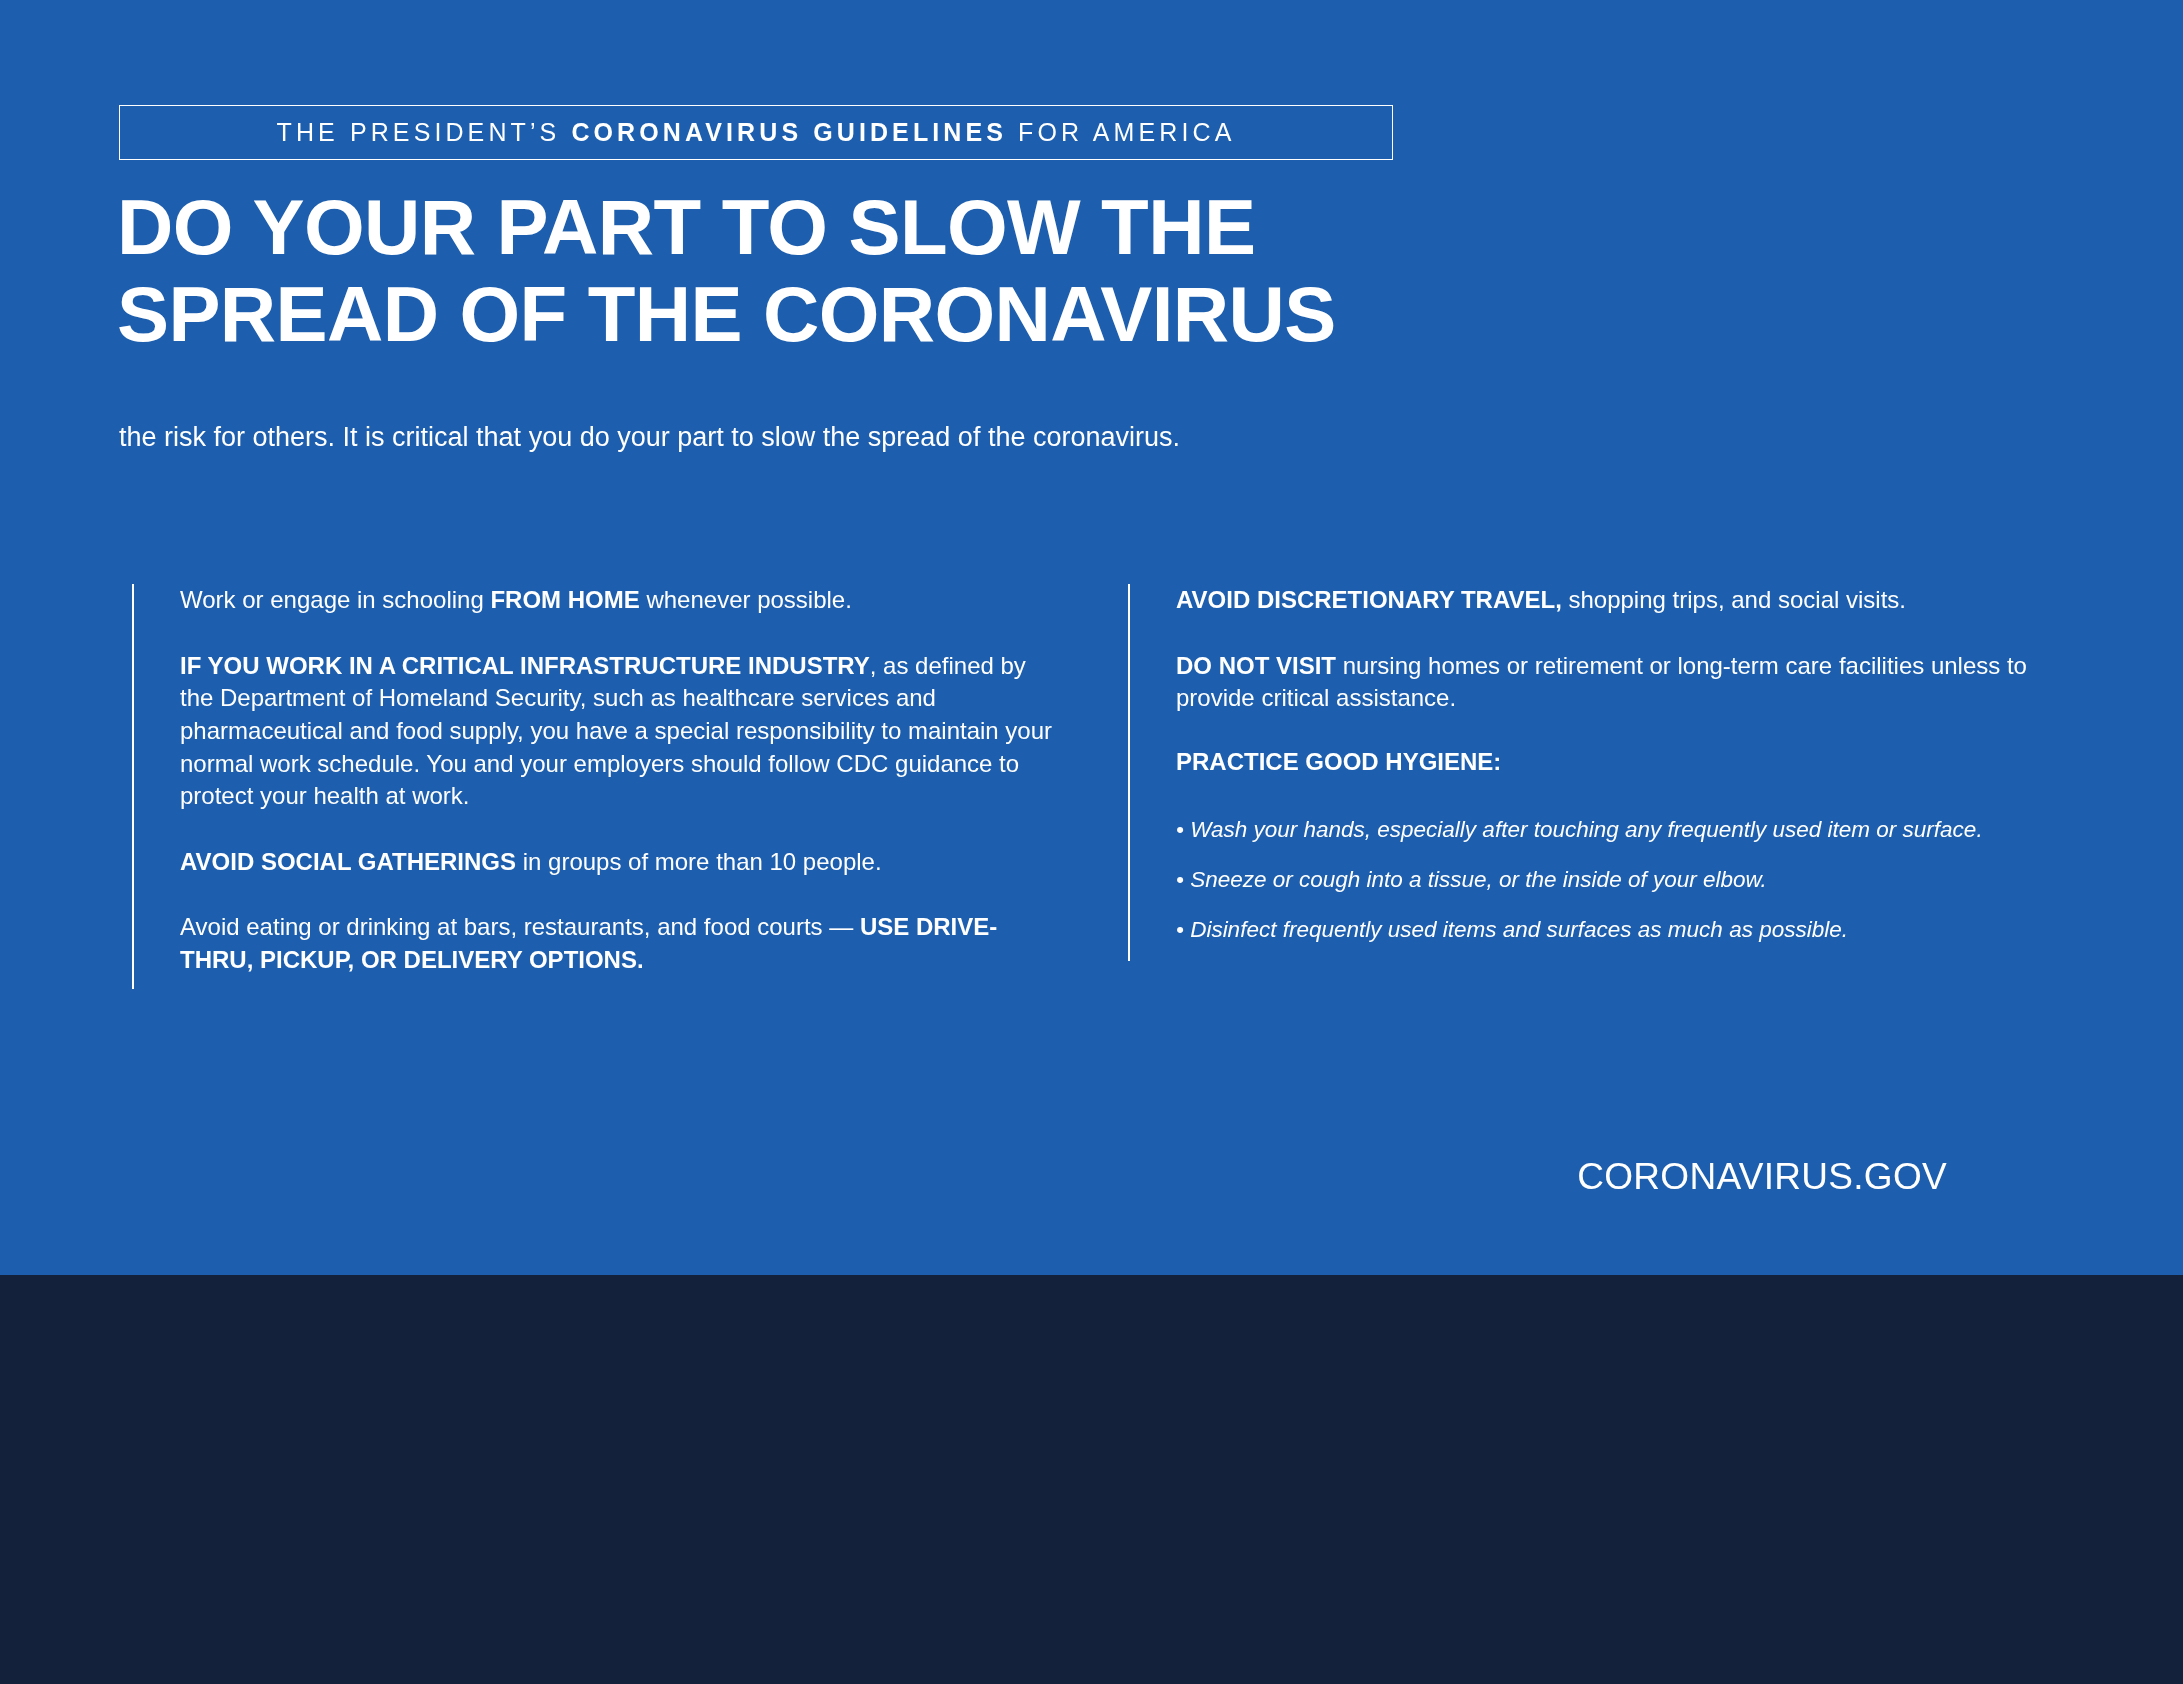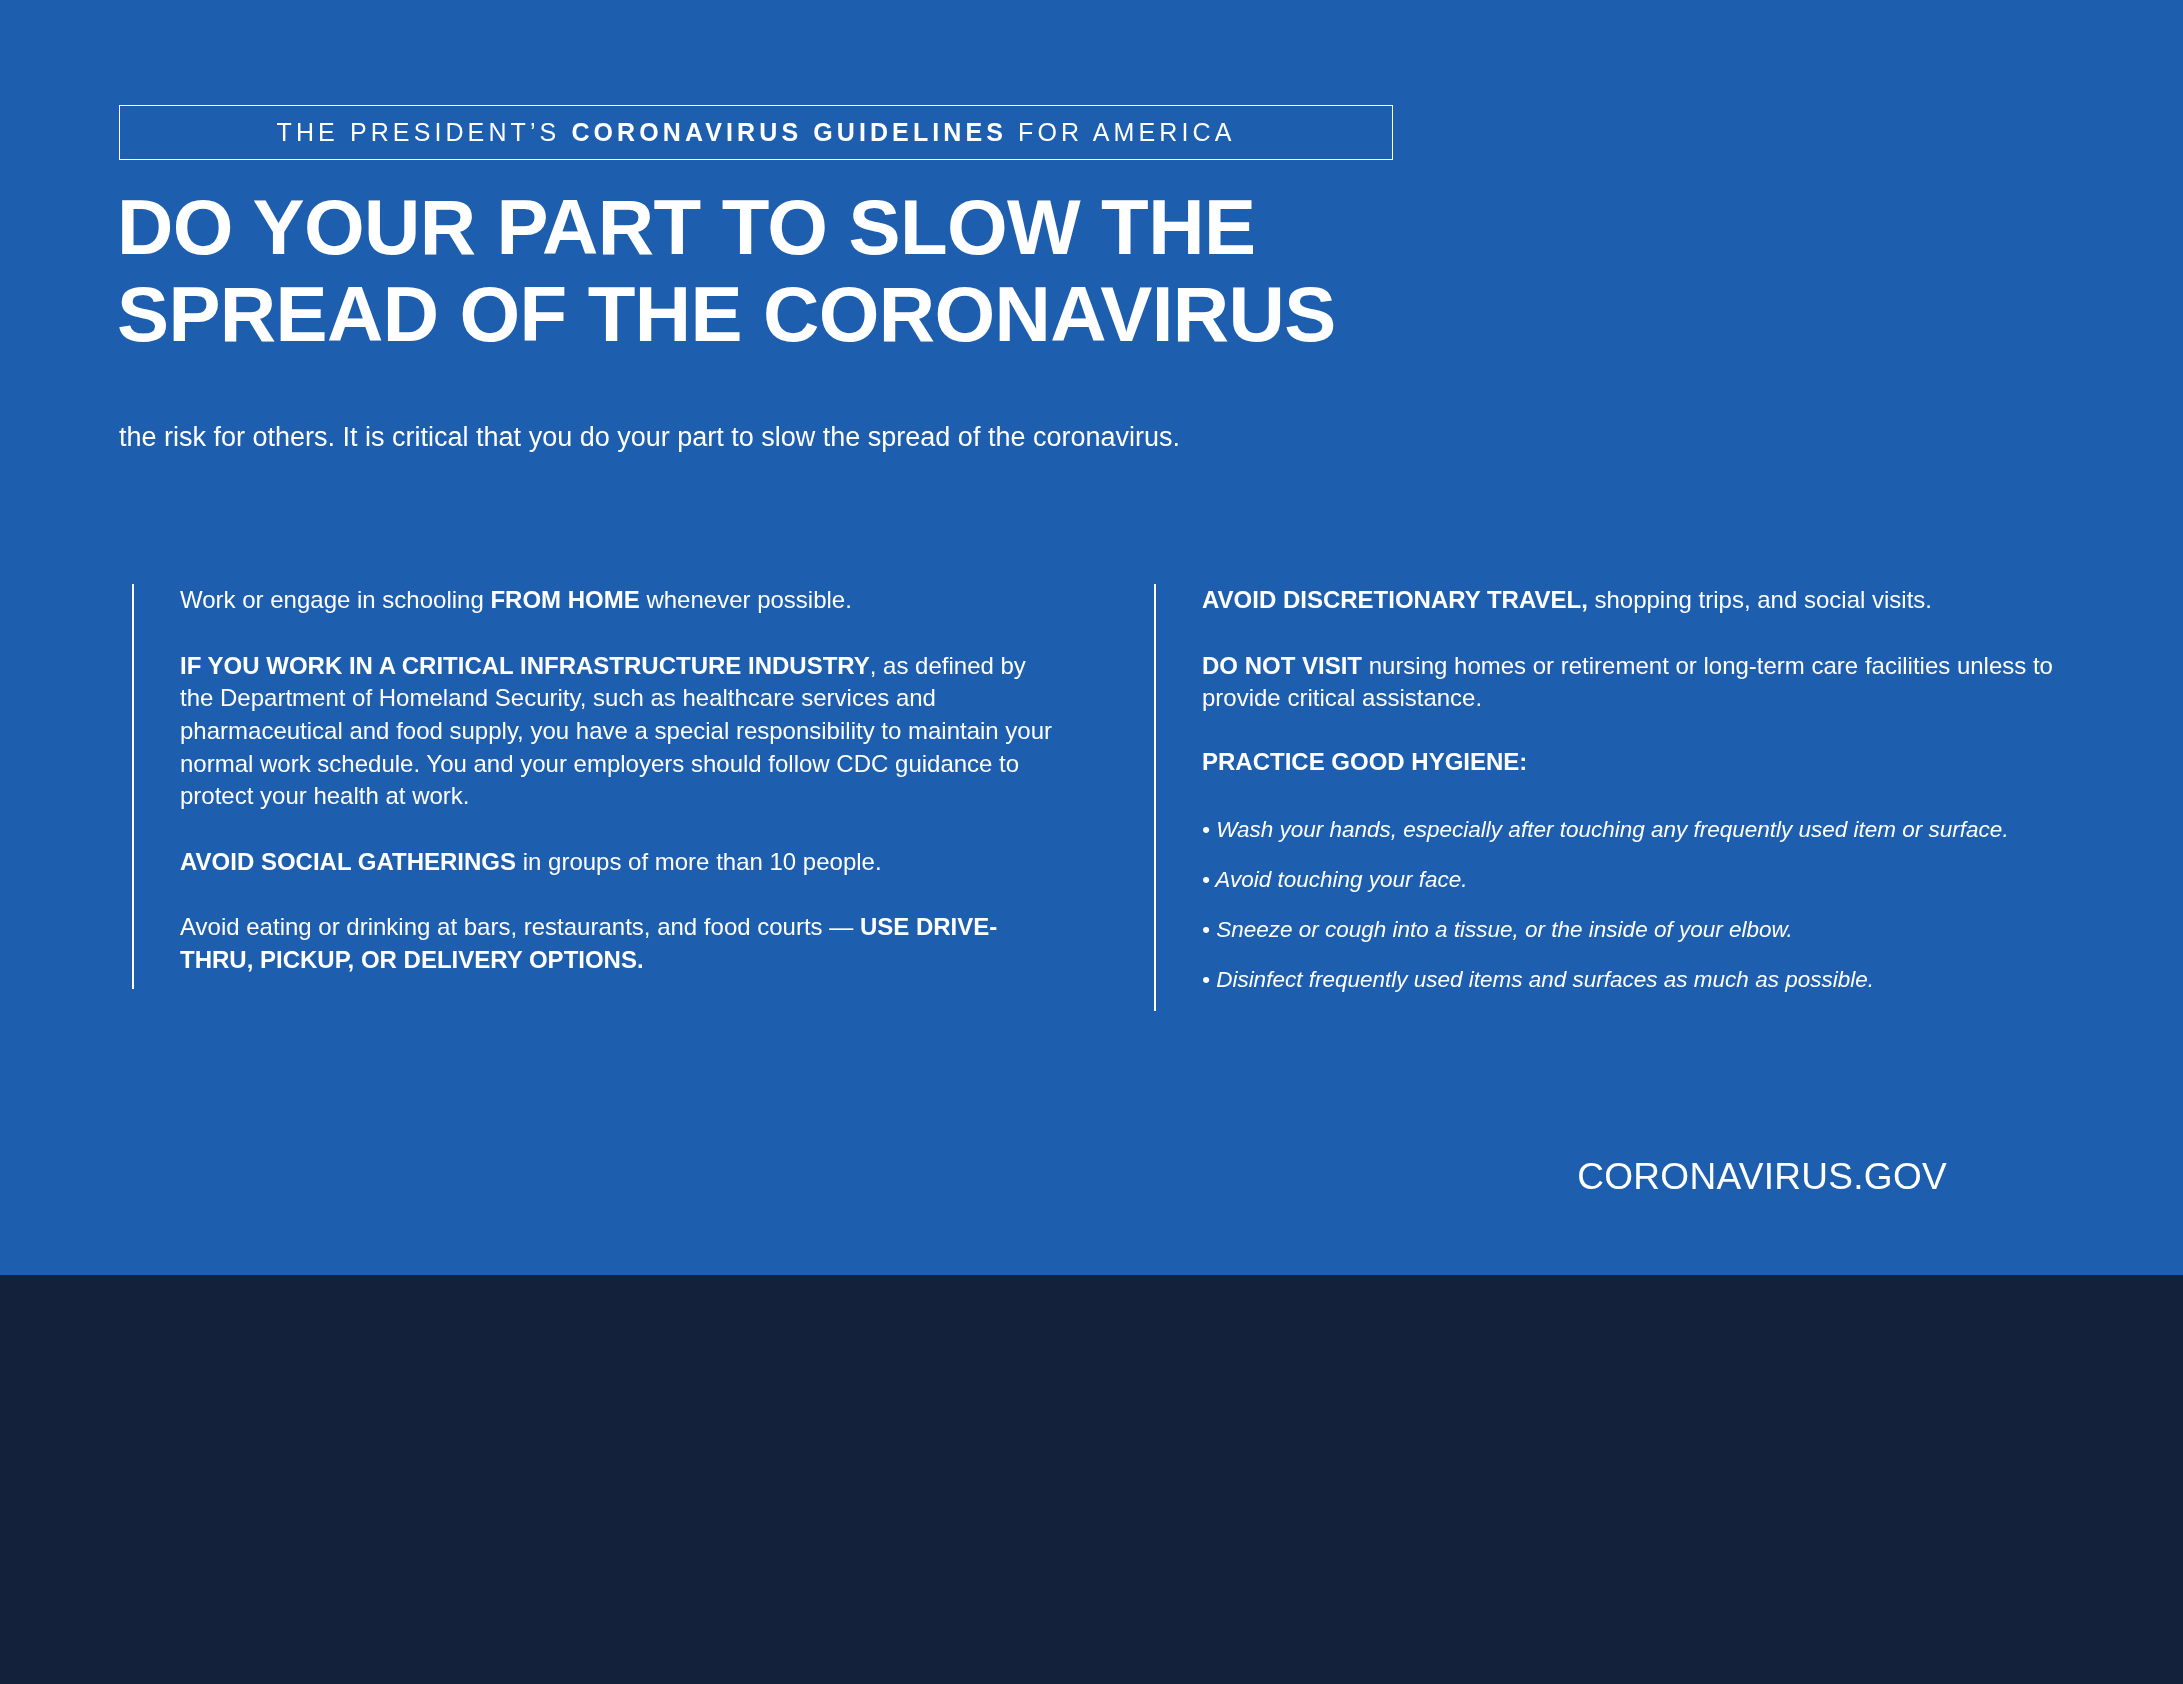--- a/index.html
+++ b/index.html
@@ -101,21 +101,21 @@
     color: #ffffff;
     box-sizing: border-box;
     border-left: 2.4px solid #ffffff;
     padding-left: 46px;
   }
   .col-left {
     left: 132px;
     width: 925px;
   }
   .col-right {
-    left: 1154px;
+    left: 1128px;
     width: 925px;
   }
   .para {
     font-size: 24px;
     line-height: 1.36;
     margin-bottom: 33px;
   }
   .para:last-child { margin-bottom: 12px; }
   .para b { font-weight: 700; }
 
@@ -178,21 +178,20 @@
     </div>
 
     <div class="col col-right">
       <div class="para"><b>AVOID DISCRETIONARY TRAVEL,</b><span> shopping trips, and social visits.</span></div>
 
       <div class="para"><b>DO NOT VISIT</b><span> nursing homes or retirement or long-term care facilities unless to provide critical assistance.</span></div>
 
       <div class="hygiene-title">PRACTICE GOOD HYGIENE:</div>
 
       <div class="bullet">• Wash your hands, especially after touching any frequently used item or surface.</div>
-      <div class="bullet">• Avoid touching your face.</div>
       <div class="bullet">• Sneeze or cough into a tissue, or the inside of  your elbow.</div>
       <div class="bullet">• Disinfect frequently used items and surfaces as much as possible.</div>
     </div>
 
     <div class="url">CORONAVIRUS.GOV</div>
   </div>
 
   <div class="dark-panel">
     
   </div>

